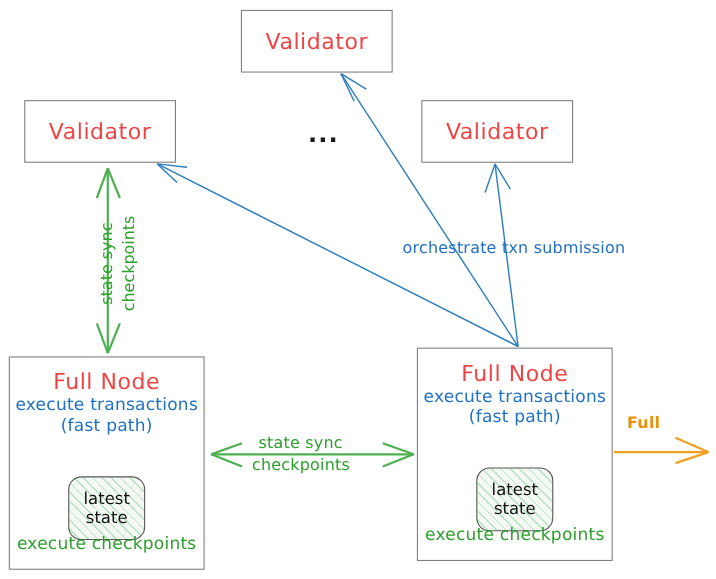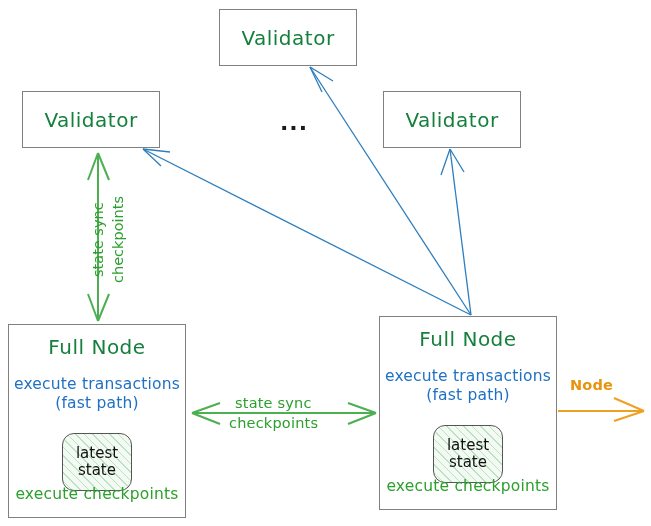--- a/index.html
+++ b/index.html
@@ -12,32 +12,32 @@
   svg.layer{position:absolute;left:0;top:0;width:651px;height:526px;overflow:visible;}
   .node-box{
     position:absolute;
     border:1.6px solid #808080;
     background:#ffffff;
     box-sizing:border-box;
   }
   .node-title{
     font-family:"DejaVu Sans", sans-serif;
     font-size:19px;
-    color:#15803d;
+    color:#ef4444;
     text-align:center;
     letter-spacing:.5px;
   }
   .validator .node-title{
     position:absolute;left:0;right:0;top:50%;
     transform:translateY(-52%);
     font-size:20px;
   }
   .fullnode{padding-top:10px;}
   .fullnode .node-title{
-    font-size:20px;margin-bottom:16px;
+    font-size:20px;margin-bottom:0;
   }
   .blue-text{
     color:#2071c4;
     font-size:15.5px;
     text-align:center;
     line-height:1.25;
     letter-spacing:.2px;
   }
   .green-text{
     color:#2ca02c;
@@ -173,16 +173,17 @@
     </div>
     <div class="green-text exec-cp">execute checkpoints</div>
   </div>
 
   <div class="vlbl" style="left:90px;top:277px;">state sync</div>
   <div class="vlbl" style="left:110px;top:283px;">checkpoints</div>
 
   <div class="lbl green" style="left:235px;top:395px;">state sync</div>
   <div class="lbl green" style="left:229px;top:415px;">checkpoints</div>
 
+  <div class="lbl blue" style="left:366px;top:218px;">orchestrate txn submission</div>
 
-  <div class="lbl orange" style="left:570px;top:377px;font-weight:600;">Node</div>
+  <div class="lbl orange" style="left:570px;top:377px;font-weight:600;">Full</div>
 
 </div>
 
 </body></html>

